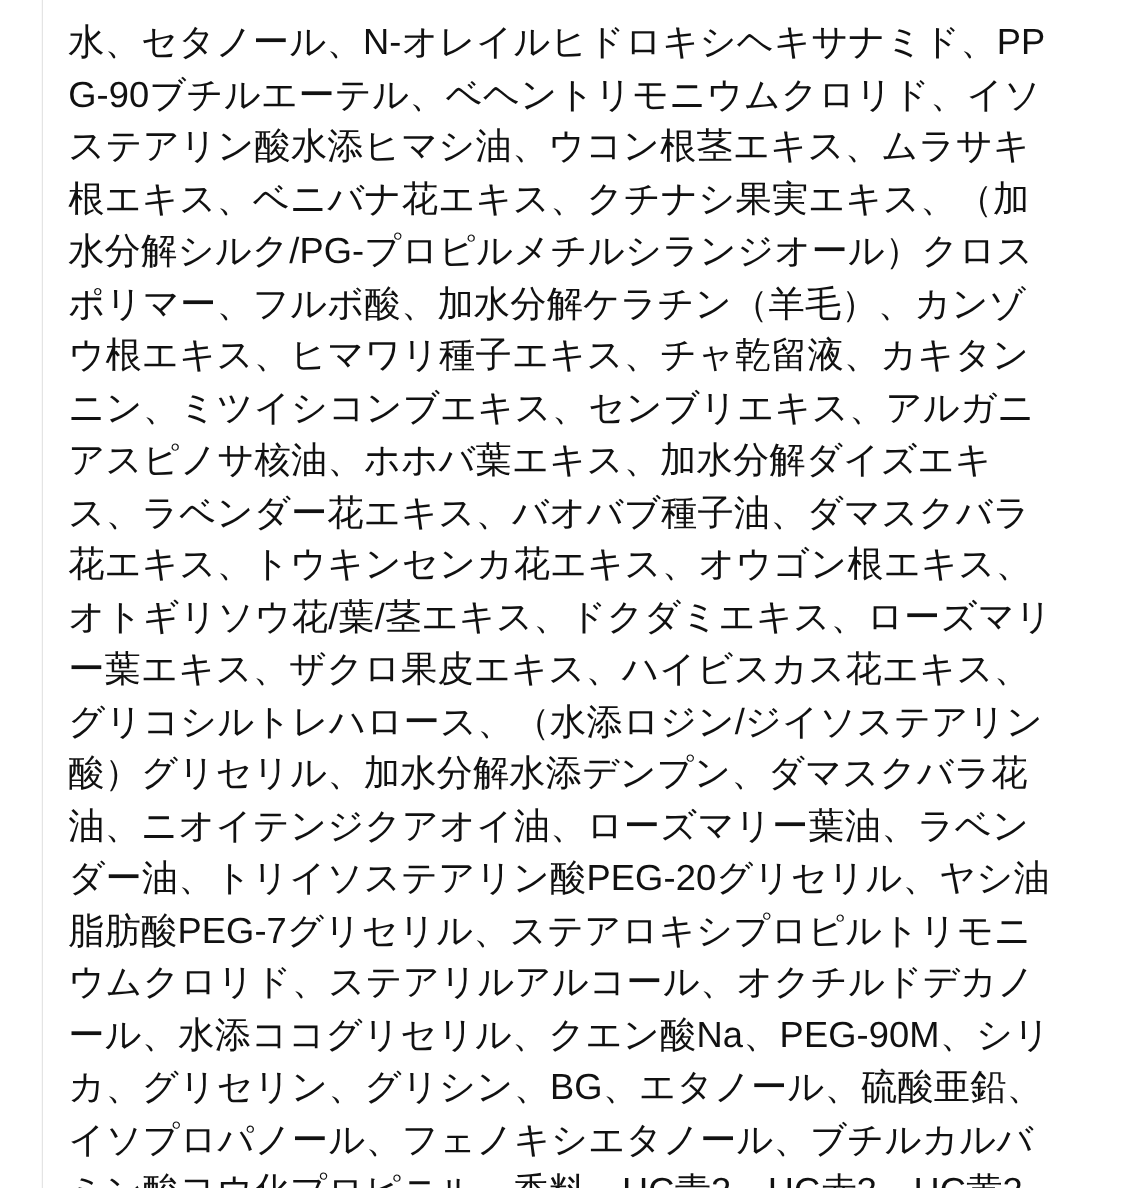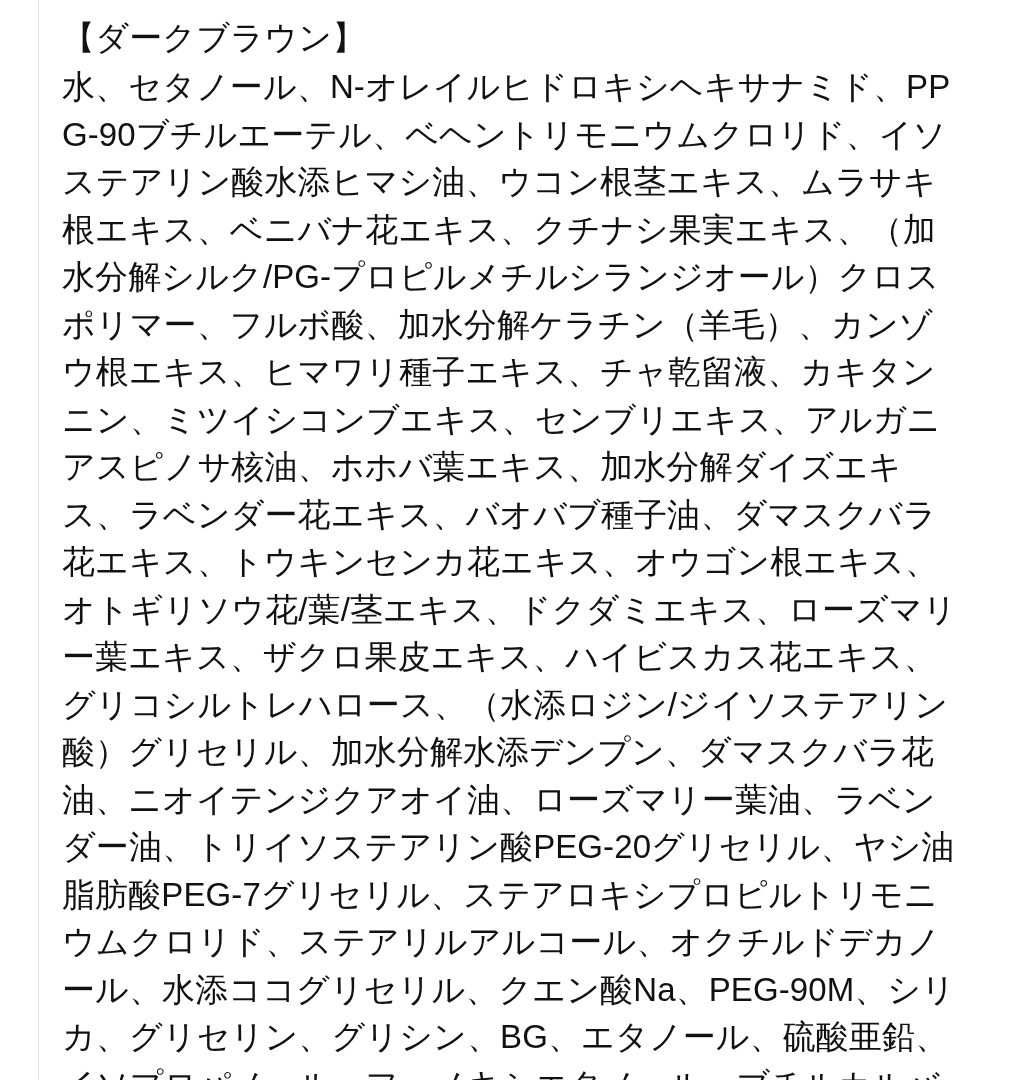--- a/index.html
+++ b/index.html
@@ -54,16 +54,15 @@
     word-break: break-all;
     overflow-wrap: anywhere;
   }
 </style>
 </head>
 <body>
 
 <div class="page">
   <div class="left-rule"></div>
   <div class="content">
-    <p class="heading">【ダークブラウン】</p>
     <p class="body-text">水、セタノール、N-オレイルヒドロキシヘキサナミド、PPG-90ブチルエーテル、ベヘントリモニウムクロリド、イソステアリン酸水添ヒマシ油、ウコン根茎エキス、ムラサキ根エキス、ベニバナ花エキス、クチナシ果実エキス、（加水分解シルク/PG-プロピルメチルシランジオール）クロスポリマー、フルボ酸、加水分解ケラチン（羊毛）、カンゾウ根エキス、ヒマワリ種子エキス、チャ乾留液、カキタンニン、ミツイシコンブエキス、センブリエキス、アルガニアスピノサ核油、ホホバ葉エキス、加水分解ダイズエキス、ラベンダー花エキス、バオバブ種子油、ダマスクバラ花エキス、トウキンセンカ花エキス、オウゴン根エキス、オトギリソウ花/葉/茎エキス、ドクダミエキス、ローズマリー葉エキス、ザクロ果皮エキス、ハイビスカス花エキス、グリコシルトレハロース、（水添ロジン/ジイソステアリン酸）グリセリル、加水分解水添デンプン、ダマスクバラ花油、ニオイテンジクアオイ油、ローズマリー葉油、ラベンダー油、トリイソステアリン酸PEG-20グリセリル、ヤシ油脂肪酸PEG-7グリセリル、ステアロキシプロピルトリモニウムクロリド、ステアリルアルコール、オクチルドデカノール、水添ココグリセリル、クエン酸Na、PEG-90M、シリカ、グリセリン、グリシン、BG、エタノール、硫酸亜鉛、イソプロパノール、フェノキシエタノール、ブチルカルバミン酸ヨウ化プロピニル、香料、HC青2、HC赤3、HC黄2、HC黄4</p>
   </div>
 </div>
 
 </body></html>

